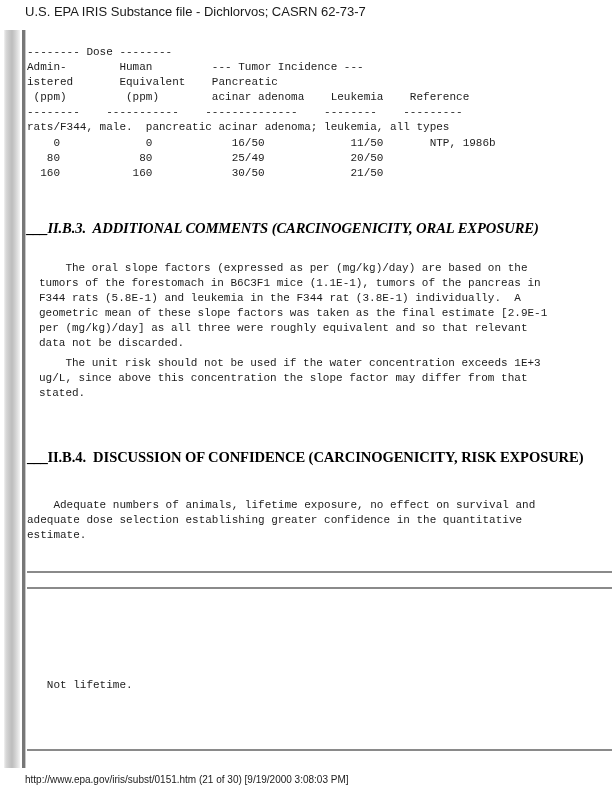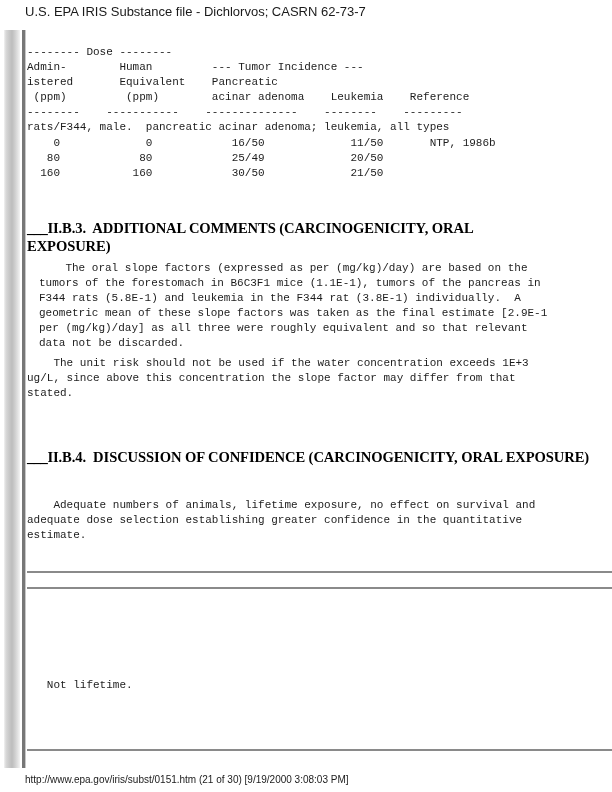--- a/index.html
+++ b/index.html
@@ -88,40 +88,40 @@
     margin: 0;
   }
 
   .table-block {
     position: absolute;
     left: 0px;
     top: 45px;
   }
 
   .para-1 { position: absolute; left: 12px; top: 261px; }
-  .para-2 { position: absolute; left: 0px; top: 356px; }
+  .para-2 { position: absolute; left: 0px; top: 356px; padding-left: 12px; }
   .para-3 { position: absolute; left: 0px; top: 498px; }
   .para-4 { position: absolute; left: 0px; top: 678px; }
 
   
   .heading {
     position: absolute;
     font-family: "Liberation Serif", "DejaVu Serif", serif;
     font-weight: bold;
     font-size: 14.6px;
     line-height: 18px;
     color: #000000;
     white-space: pre-wrap;
     letter-spacing: -0.1px;
   }
   .heading .rule-prefix {
     text-decoration: underline;
     letter-spacing: -0.5px;
   }
-  .h-b3 { left: 0px;  top: 219px; width: 527px; }
+  .h-b3 { left: 0px;  top: 219px; width: 527px; font-style: italic; }
   .h-b4 { left: 0px;  top: 448px; width: 585px; }
   .h-c  { left: 0px;  top: 619px; width: 583px; }
 
   
   .hrule {
     position: absolute;
     left: 0px;
     height: 2px;
     background: #8a8a8a;
     border: 0;
@@ -157,21 +157,21 @@
 tumors of the forestomach in B6C3F1 mice (1.1E-1), tumors of the pancreas in
 F344 rats (5.8E-1) and leukemia in the F344 rat (3.8E-1) individually.  A
 geometric mean of these slope factors was taken as the final estimate [2.9E-1
 per (mg/kg)/day] as all three were roughly equivalent and so that relevant
 data not be discarded.</pre>
 
   <pre class="mono para-2">    The unit risk should not be used if the water concentration exceeds 1E+3
 ug/L, since above this concentration the slope factor may differ from that
 stated.</pre>
 
-  <div class="heading h-b4"><span class="rule-prefix">___</span><span>II.B.4.  DISCUSSION OF CONFIDENCE (CARCINOGENICITY, ORAL EXPOSURE)</span></div>
+  <div class="heading h-b4"><span class="rule-prefix">___</span><span>II.B.4.  DISCUSSION OF CONFIDENCE (CARCINOGENICITY, RISK EXPOSURE)</span></div>
 
   <pre class="mono para-3">    Adequate numbers of animals, lifetime exposure, no effect on survival and
 adequate dose selection establishing greater confidence in the quantitative
 estimate.</pre>
 
   <hr class="hrule hr-1">
   <hr class="hrule hr-2">
 
 
   <pre class="mono para-4">   Not lifetime.</pre>

